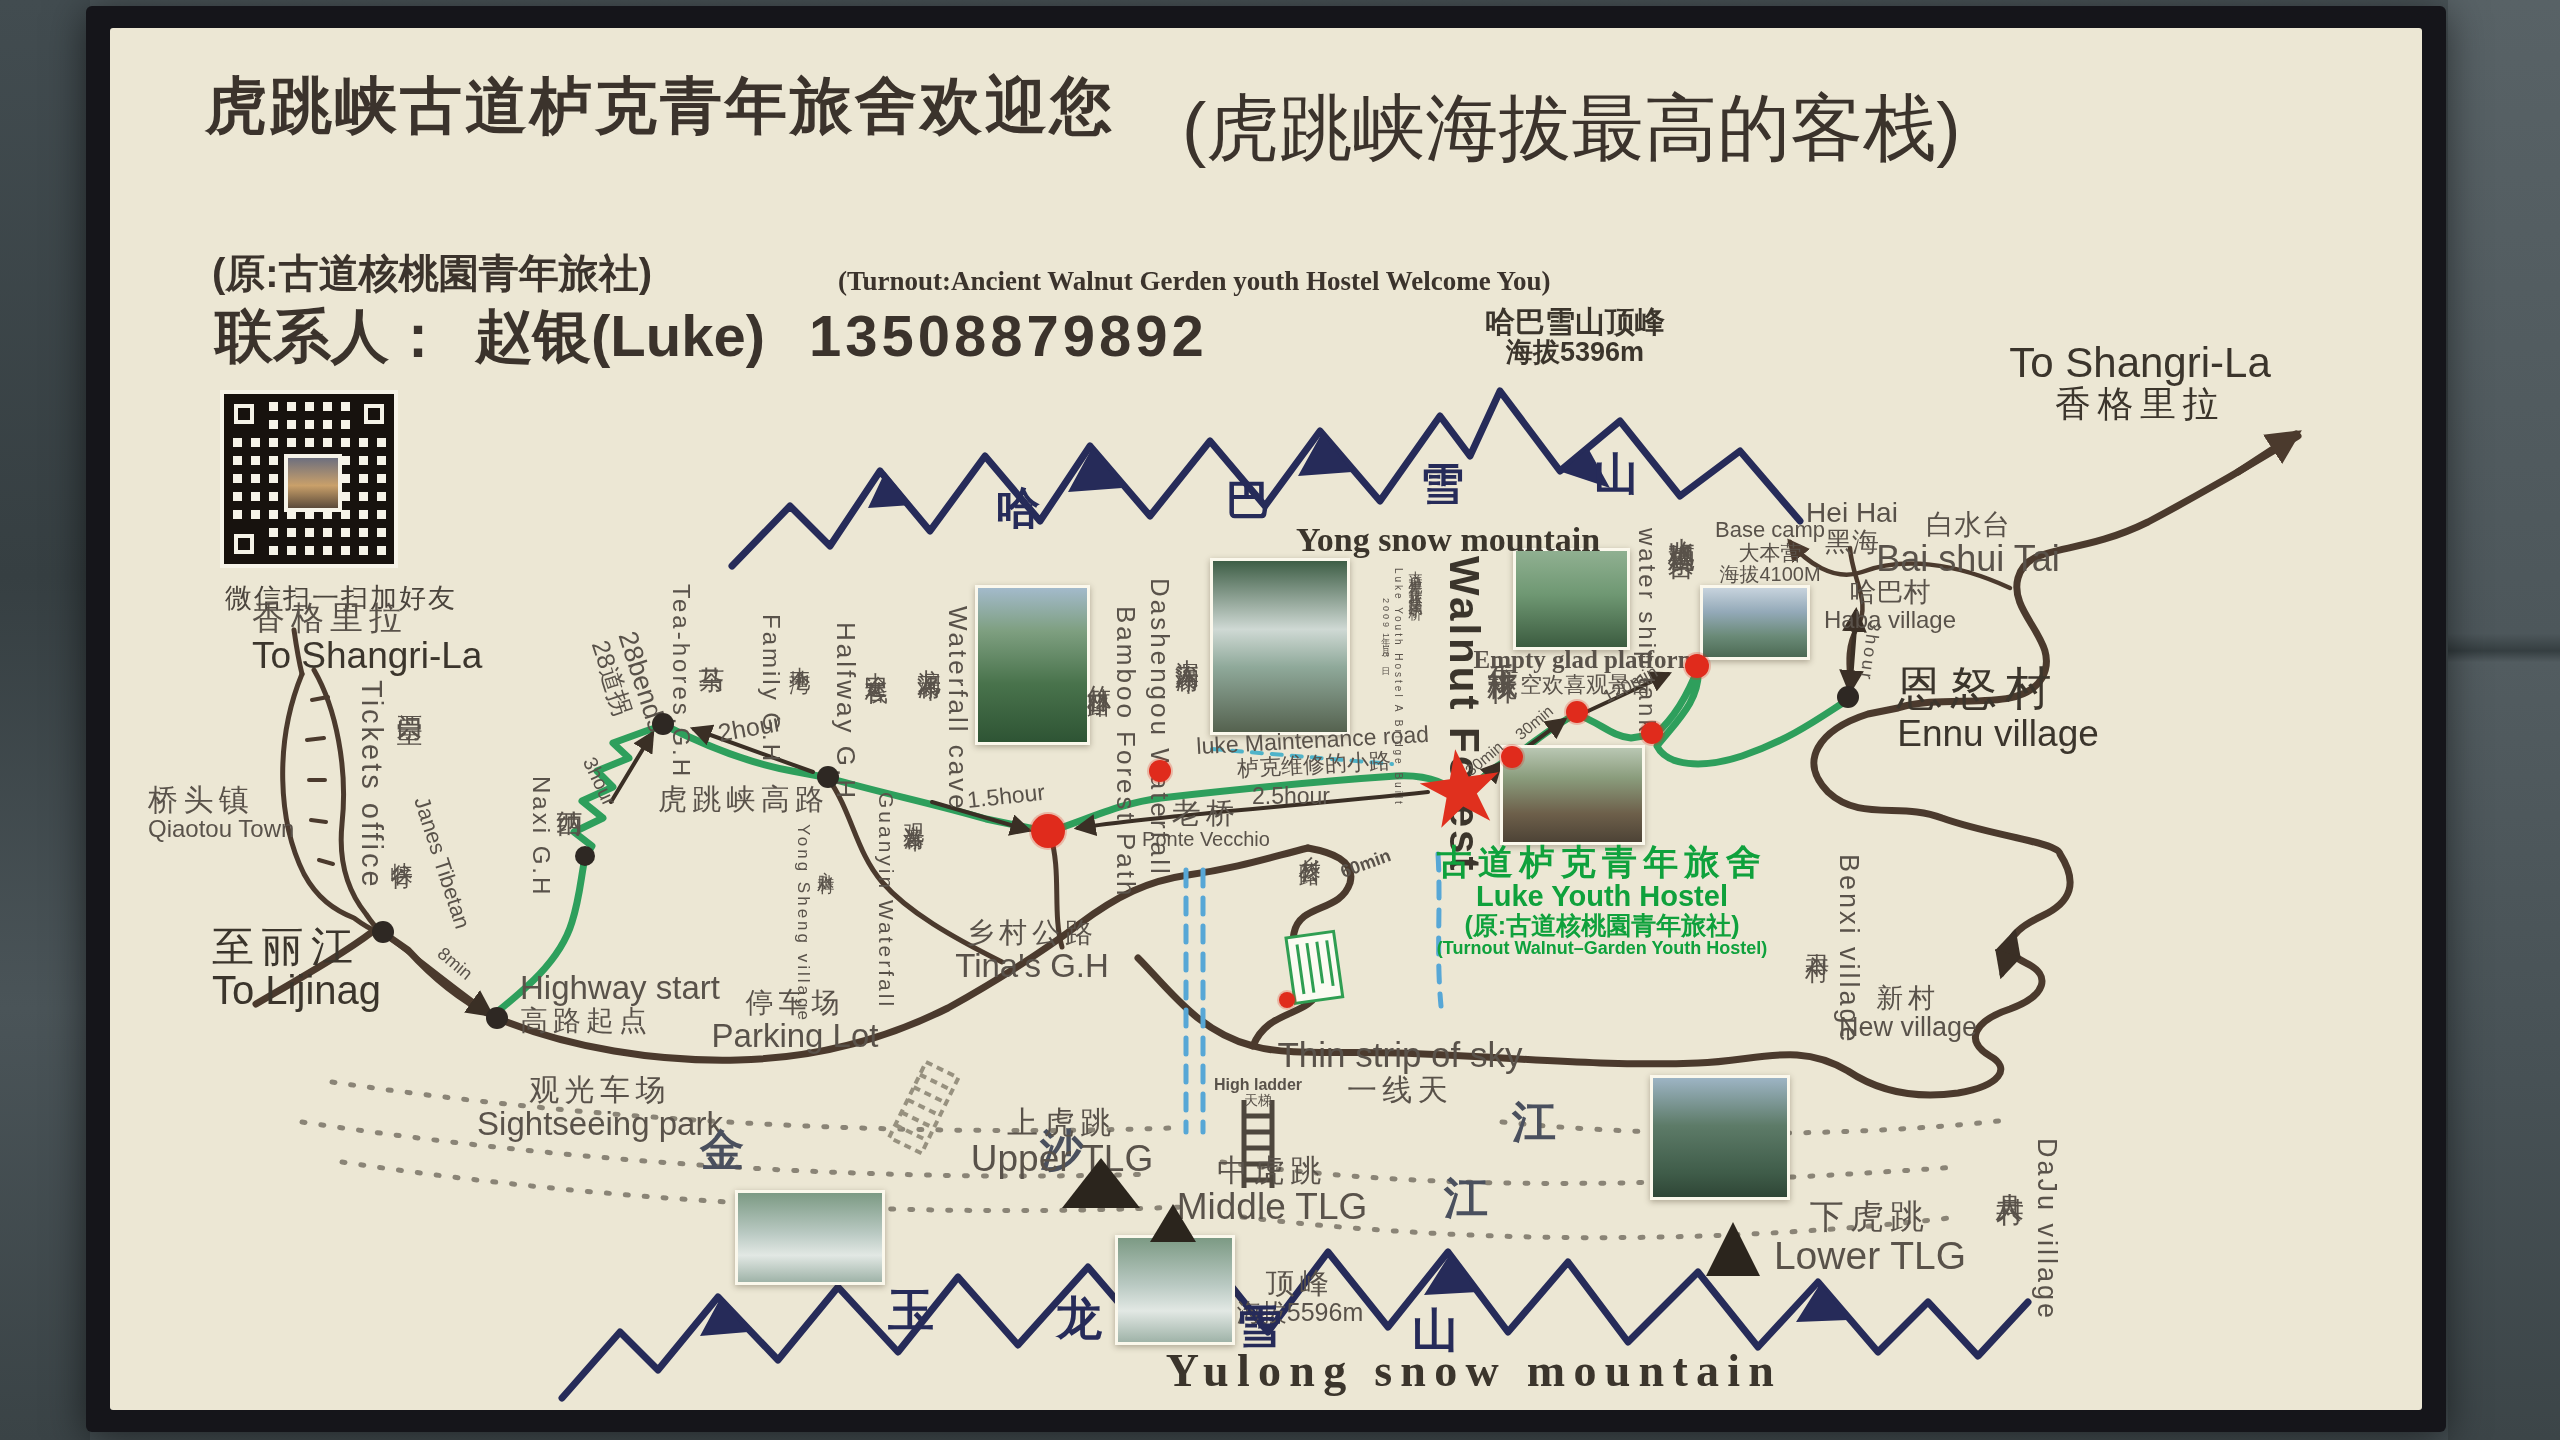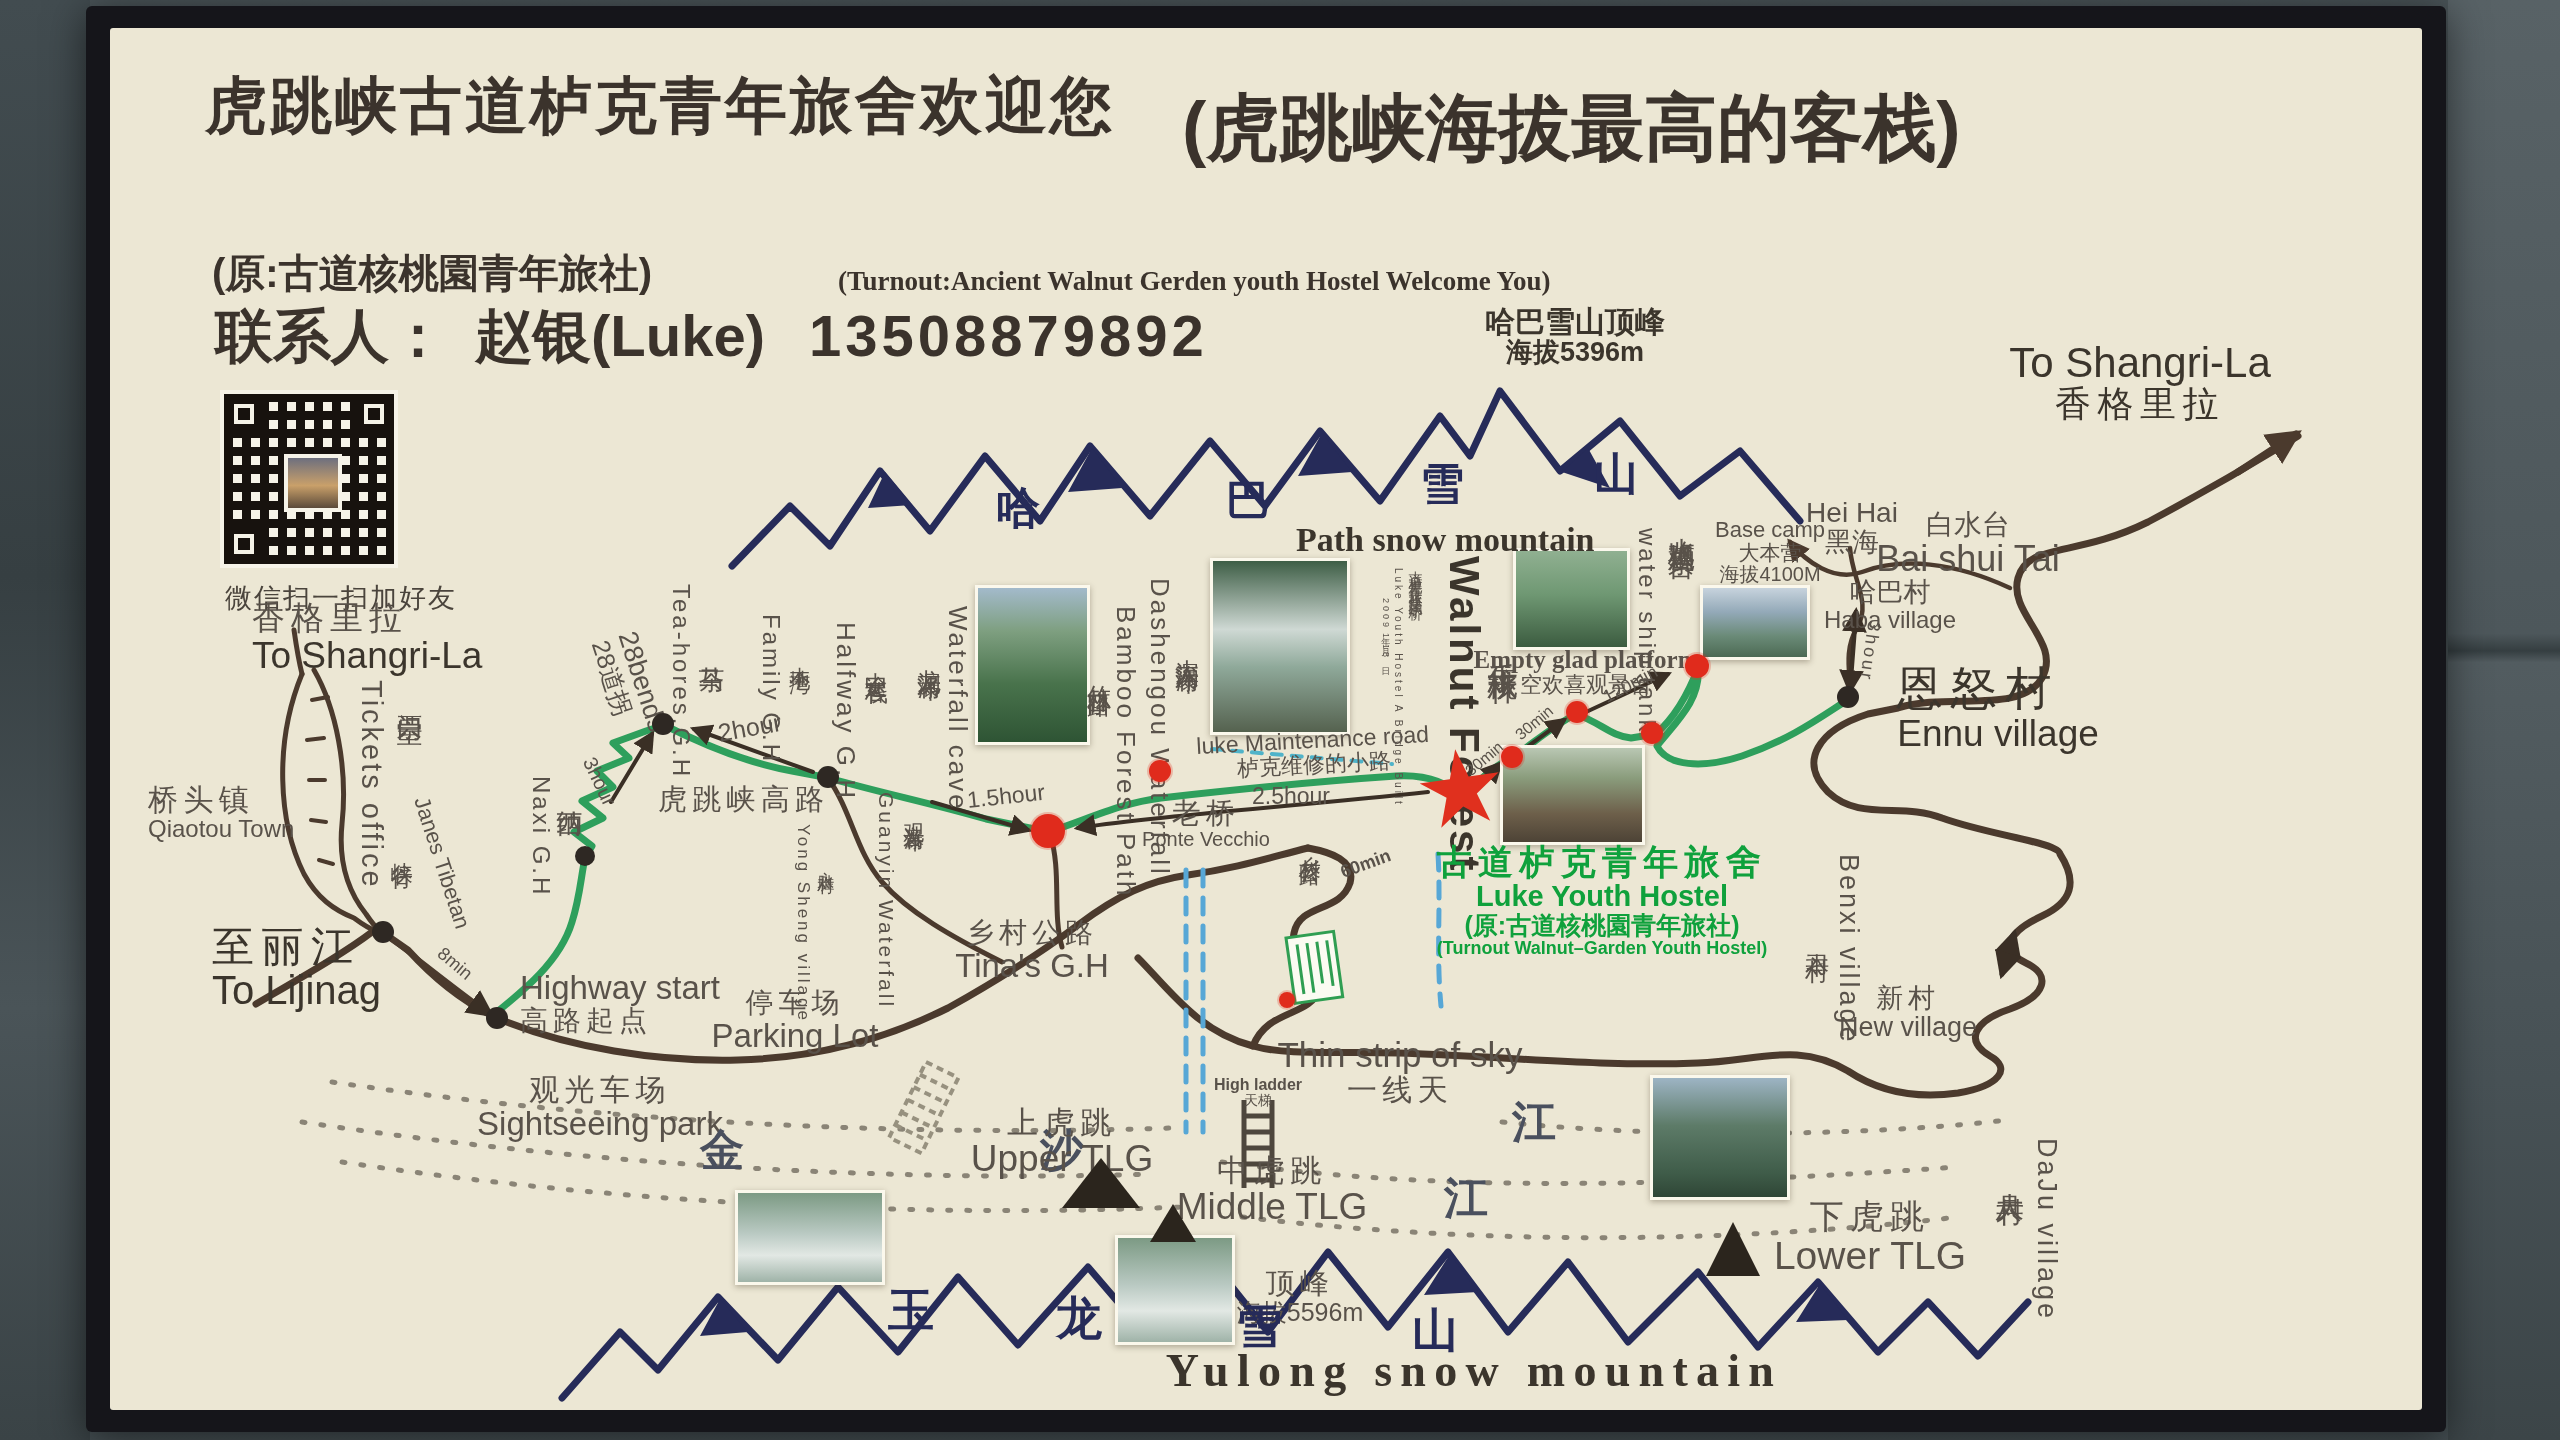--- a/index.html
+++ b/index.html
@@ -15,21 +15,21 @@
   
   #frame{position:absolute;left:86px;top:6px;width:2360px;height:1426px;background:#15151a;
          border-radius:6px;box-shadow:0 6px 40px rgba(0,0,0,.55);}
   #panel{position:absolute;left:110px;top:28px;width:2312px;height:1382px;border-radius:3px;
          background:linear-gradient(112deg,#f4efe0 0%,#ece7d4 55%,#e4decа 100%);
          background-color:#ece7d4;}
   svg.map{position:absolute;left:0;top:0;width:2560px;height:1440px;pointer-events:none;}
   
   .hdr{position:absolute;white-space:nowrap;color:#3b332c;}
   .hdr-zh{left:205px;top:64px;font-size:62px;font-weight:bold;letter-spacing:3px;}
-  .hdr-zh-paren{left:1182px;top:80px;font-size:73px;font-weight:bold;}
+  .hdr-zh-paren{left:1182px;top:80px;font-size:73px;font-weight:normal;}
   .hdr-en{left:208px;top:158px;font-size:49px;font-weight:bold;
           font-family:"Liberation Serif","DejaVu Serif",serif;letter-spacing:1px;}
   .hdr-highest{left:1192px;top:196px;font-size:57px;font-weight:bold;letter-spacing:0px;}
   .hdr-former-zh{left:212px;top:246px;font-size:40px;font-weight:bold;}
   .hdr-former-en{left:838px;top:266px;font-size:27px;font-weight:bold;
           font-family:"Liberation Serif","DejaVu Serif",serif;}
   .hdr-contact{left:215px;top:298px;font-size:58px;font-weight:bold;}
   .hdr-contact .cname{margin-left:28px;}
   .hdr-contact .cphone{margin-left:44px;letter-spacing:4px;}
   
@@ -208,21 +208,21 @@
       <div class="lbl" style="left: 1226px; top: 476px;">
         <div class="ln navy" style="font-size: 44px;">巴</div>
       </div>
       <div class="lbl" style="left: 1420px; top: 460px;">
         <div class="ln navy" style="font-size: 44px;">雪</div>
       </div>
       <div class="lbl" style="left: 1594px; top: 450px;">
         <div class="ln navy" style="font-size: 44px;">山</div>
       </div>
       <div class="lbl" style="left: 1296px; top: 522px;">
-        <div class="ln dk b srf" style="font-size: 34px;">Path snow mountain</div>
+        <div class="ln dk b srf" style="font-size: 34px;">Yong snow mountain</div>
       </div>
       <div class="lbl ctr" style="left: 1852px; top: 498px; transform: translateX(-50%); transform-origin: 50% 0px;">
         <div class="ln" style="font-size: 28px;">Hei Hai</div>
         <div class="ln" style="font-size: 27px;">黑海</div>
       </div>
       <div class="lbl ctr" style="left: 1968px; top: 510px; transform: translateX(-50%); transform-origin: 50% 0px;">
         <div class="ln" style="font-size: 28px;">白水台</div>
         <div class="ln" style="font-size: 36px;">Bai shui Tai</div>
       </div>
       <div class="lbl ctr" style="left: 1770px; top: 518px; transform: translateX(-50%); transform-origin: 50% 0px;">

